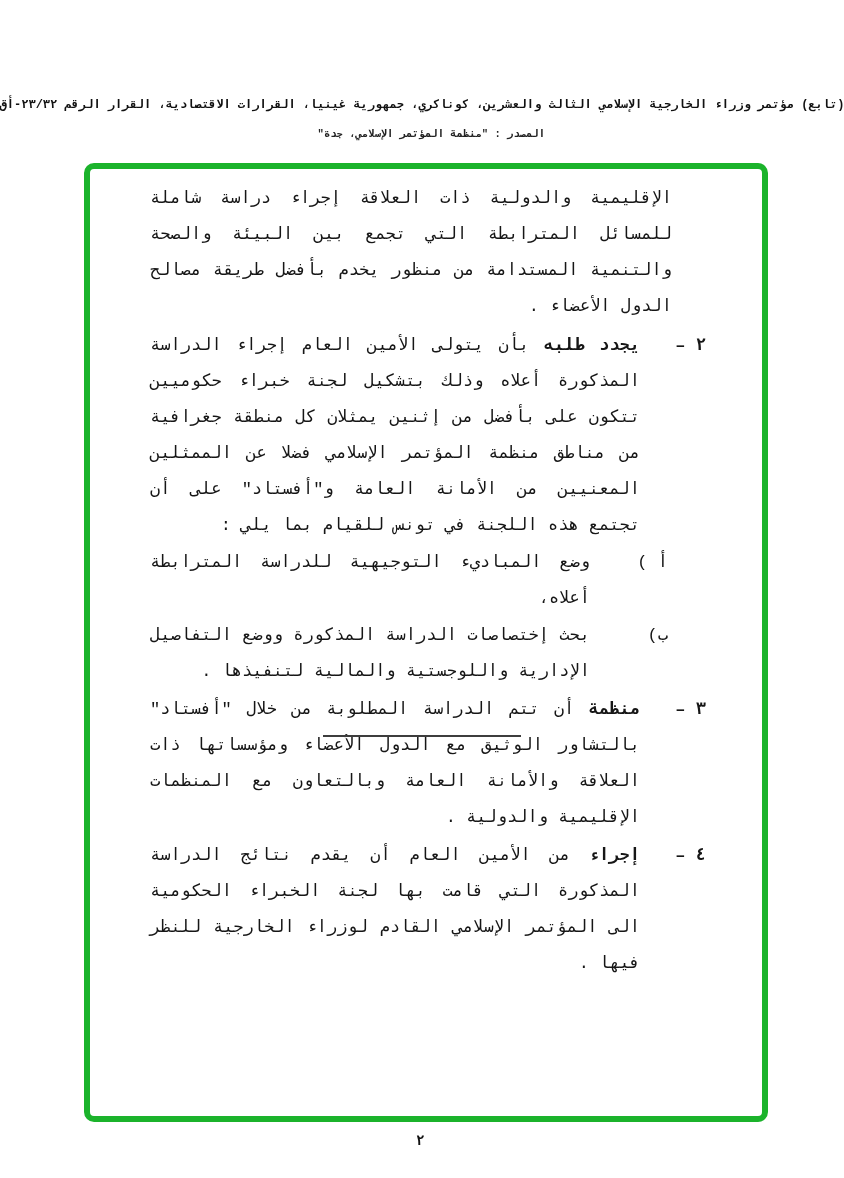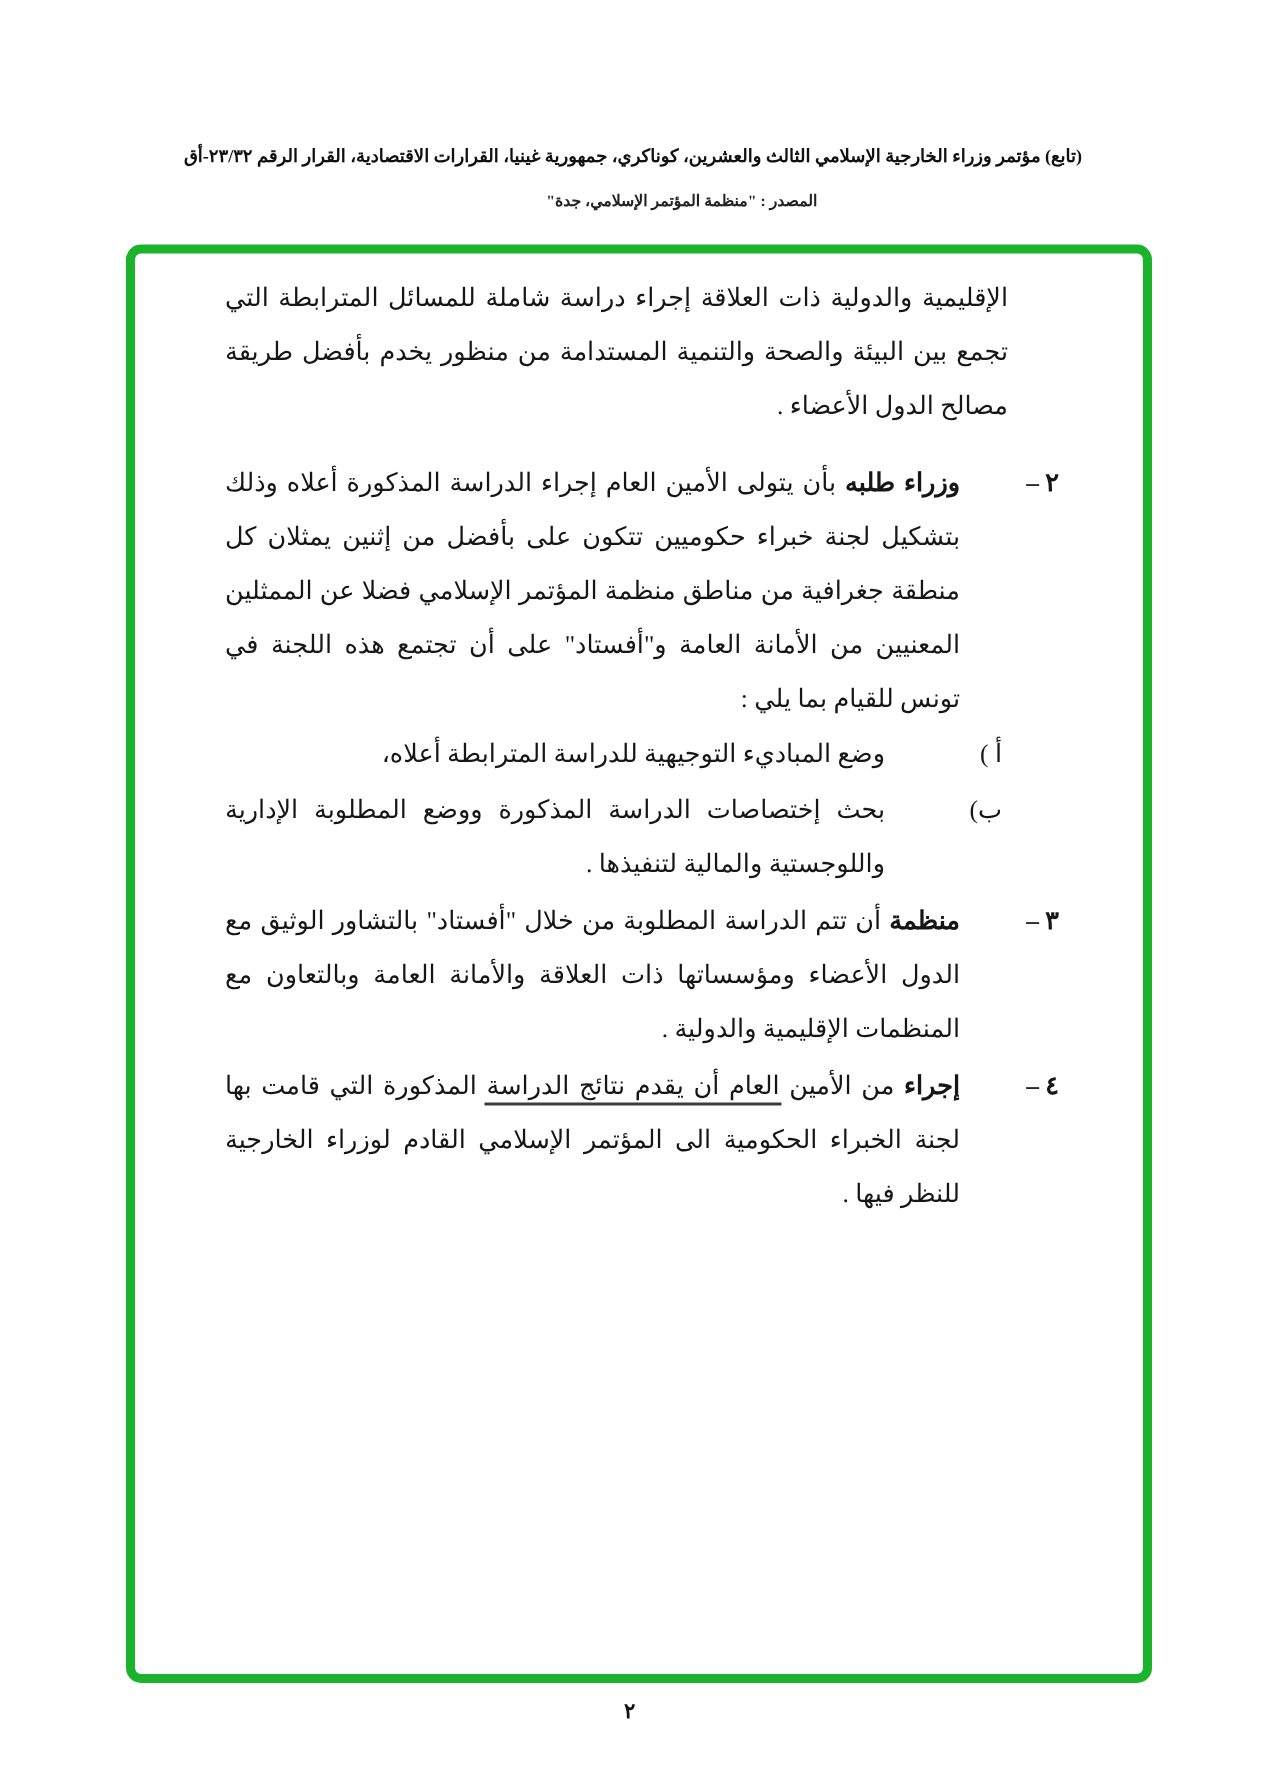--- a/index.html
+++ b/index.html
@@ -1,21 +1,21 @@
 <!DOCTYPE html>
 <html lang="ar"><head>
 <meta charset="utf-8">
 <style>
   * { margin:0; padding:0; box-sizing:border-box; }
   html,body { background:#ffffff; }
   .page {
     position:relative;
     width:844px; height:1178px;
     background:#ffffff;
-    font-family:Liberation Serif, serif;
+    font-family:Liberation Mono, monospace;
     color:#1a1a1a;
     overflow:hidden;
   }
 
   
   .hdr-line1 {
     position:absolute; top:97px; left:50%;
     transform:translateX(-50%);
     white-space:nowrap;
     direction:rtl; unicode-bidi:plaintext;
@@ -42,21 +42,21 @@
   .doc-content {
     position:absolute;
     top:181px; right:172px;
     width:522px;
     direction:rtl;
     font-size:17px;
     line-height:36px;
     text-align:justify;
     color:#161616;
   }
-  .intro-paragraph { margin:0 0 15px 0; }
+  .intro-paragraph { margin:0 0 3px 0; }
 
   .res-item { position:relative; margin-right:32px; margin-top:2px; }
   .item-marker {
     position:absolute; right:-66px; top:0;
     direction:rtl; white-space:nowrap;
     font-weight:bold;
   }
   .item-text { margin:0; }
   .item-lead { font-weight:bold; }
 
@@ -91,30 +91,30 @@
   <div class="hdr-line2">المصدر :  "منظمة المؤتمر الإسلامي، جدة"</div>
 
   <div class="highlight-box" style="border-color: rgb(27, 179, 43);"></div>
 
   <div class="doc-content">
 
     <p class="intro-paragraph">الإقليمية والدولية ذات العلاقة إجراء دراسة شاملة للمسائل المترابطة التي تجمع بين البيئة والصحة والتنمية المستدامة من منظور يخدم بأفضل طريقة مصالح الدول الأعضاء .</p>
 
     <div class="res-item">
       <span class="item-marker">٢ –</span>
-      <p class="item-text"><span class="item-lead">وزراء طلبه</span> <span>بأن يتولى الأمين العام إجراء الدراسة المذكورة أعلاه وذلك بتشكيل لجنة خبراء حكوميين تتكون على بأفضل من إثنين يمثلان كل منطقة جغرافية من مناطق منظمة المؤتمر الإسلامي فضلا عن الممثلين المعنيين من الأمانة العامة و"أفستاد" على أن تجتمع هذه اللجنة في تونس للقيام بما يلي :</span></p>
+      <p class="item-text"><span class="item-lead">يجدد طلبه</span> <span>بأن يتولى الأمين العام إجراء الدراسة المذكورة أعلاه وذلك بتشكيل لجنة خبراء حكوميين تتكون على بأفضل من إثنين يمثلان كل منطقة جغرافية من مناطق منظمة المؤتمر الإسلامي فضلا عن الممثلين المعنيين من الأمانة العامة و"أفستاد" على أن تجتمع هذه اللجنة في تونس للقيام بما يلي :</span></p>
 
       <div class="subitem">
         <span class="sub-marker">أ )</span>
         <p class="sub-text">وضع المباديء التوجيهية للدراسة المترابطة أعلاه،</p>
       </div>
 
       <div class="subitem">
         <span class="sub-marker">ب)</span>
-        <p class="sub-text">بحث إختصاصات الدراسة المذكورة ووضع المطلوبة الإدارية واللوجستية والمالية لتنفيذها .</p>
+        <p class="sub-text">بحث إختصاصات الدراسة المذكورة ووضع التفاصيل الإدارية واللوجستية والمالية لتنفيذها .</p>
       </div>
     </div>
 
     <div class="res-item">
       <span class="item-marker">٣ –</span>
       <p class="item-text"><span class="item-lead">منظمة</span> <span>أن تتم الدراسة المطلوبة من خلال "أفستاد" بالتشاور الوثيق مع الدول الأعضاء ومؤسساتها ذات العلاقة والأمانة العامة وبالتعاون مع المنظمات الإقليمية والدولية .</span></p>
     </div>
 
     <div class="res-item">
       <span class="item-marker">٤ –</span>

